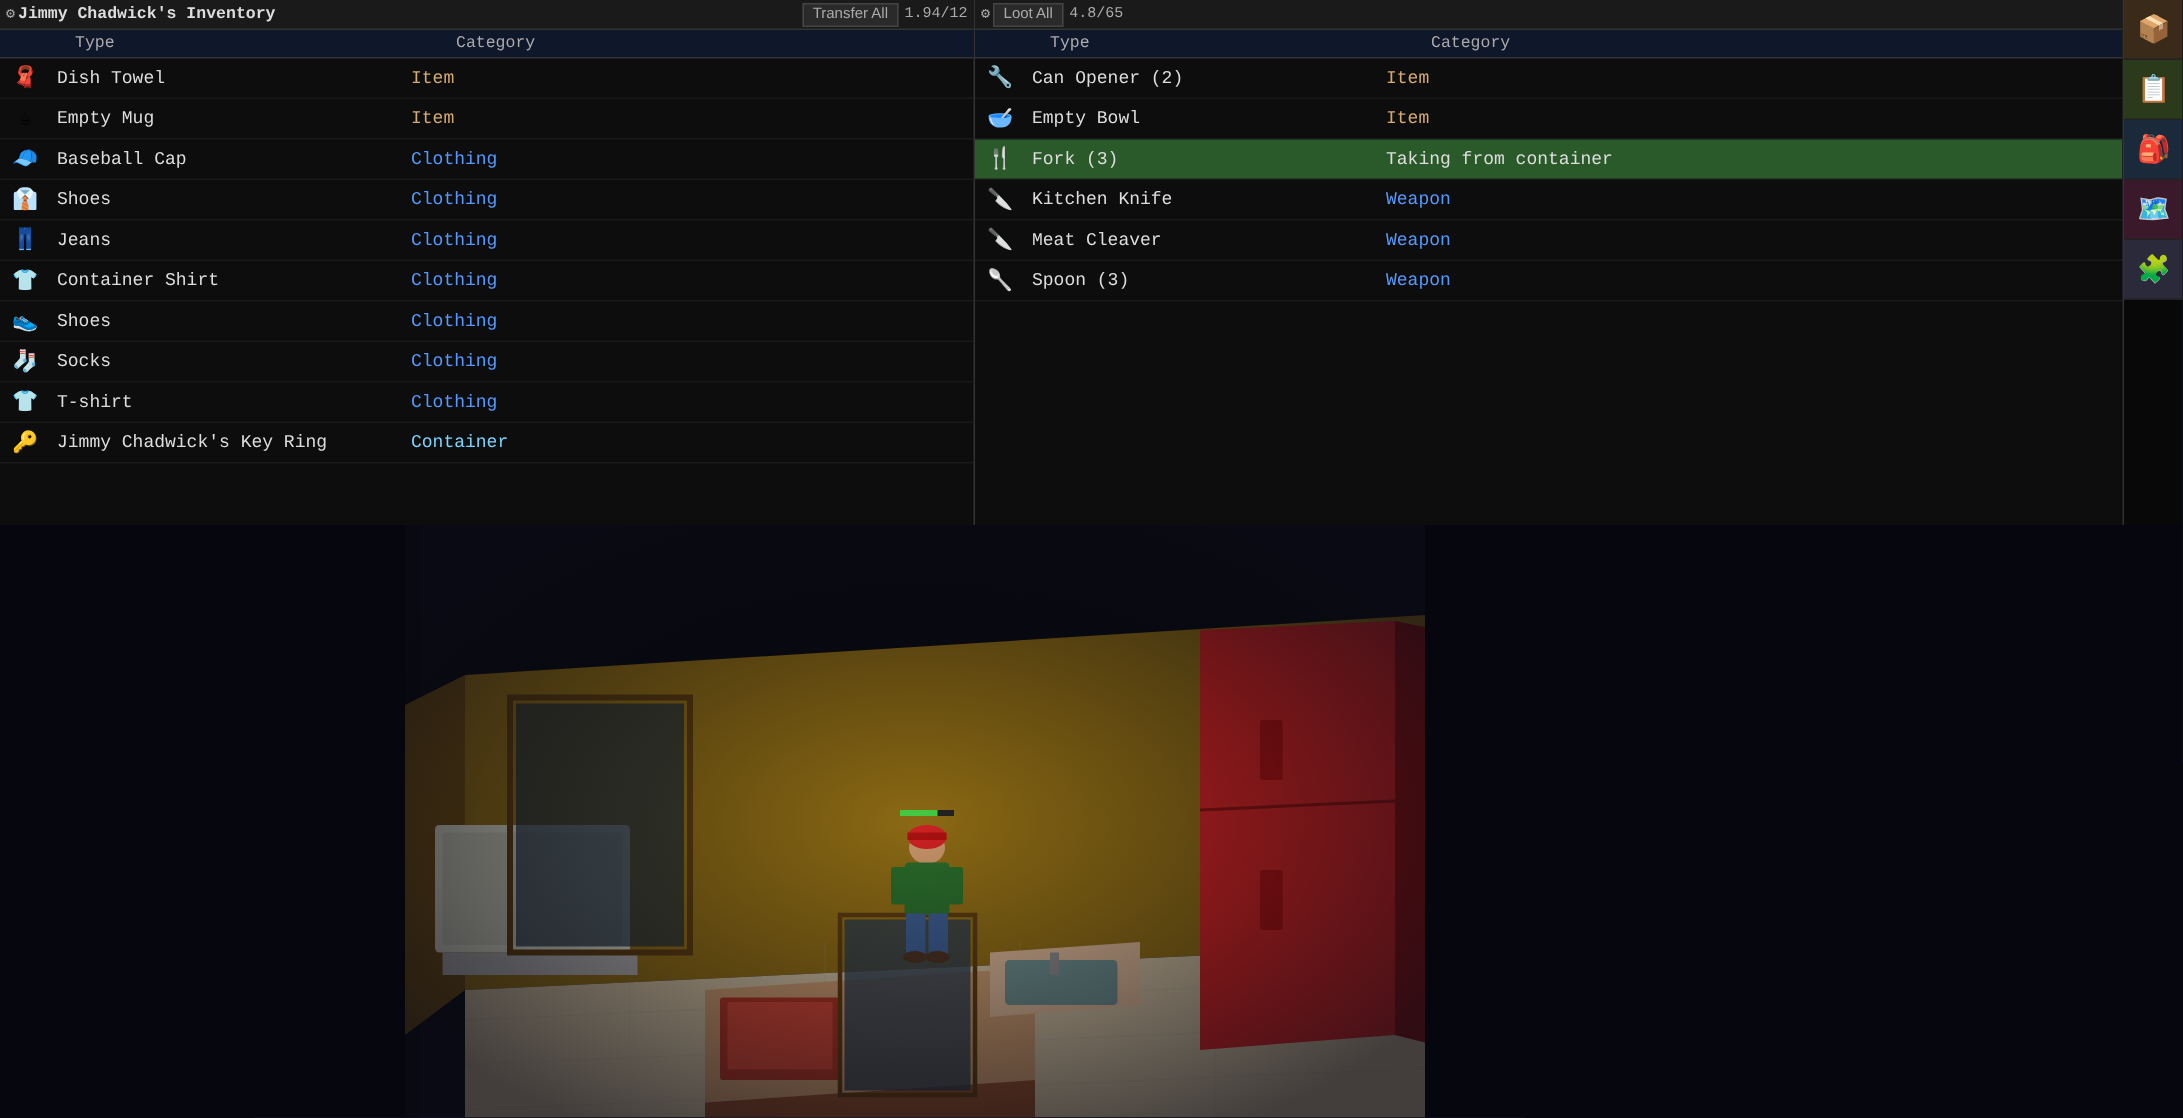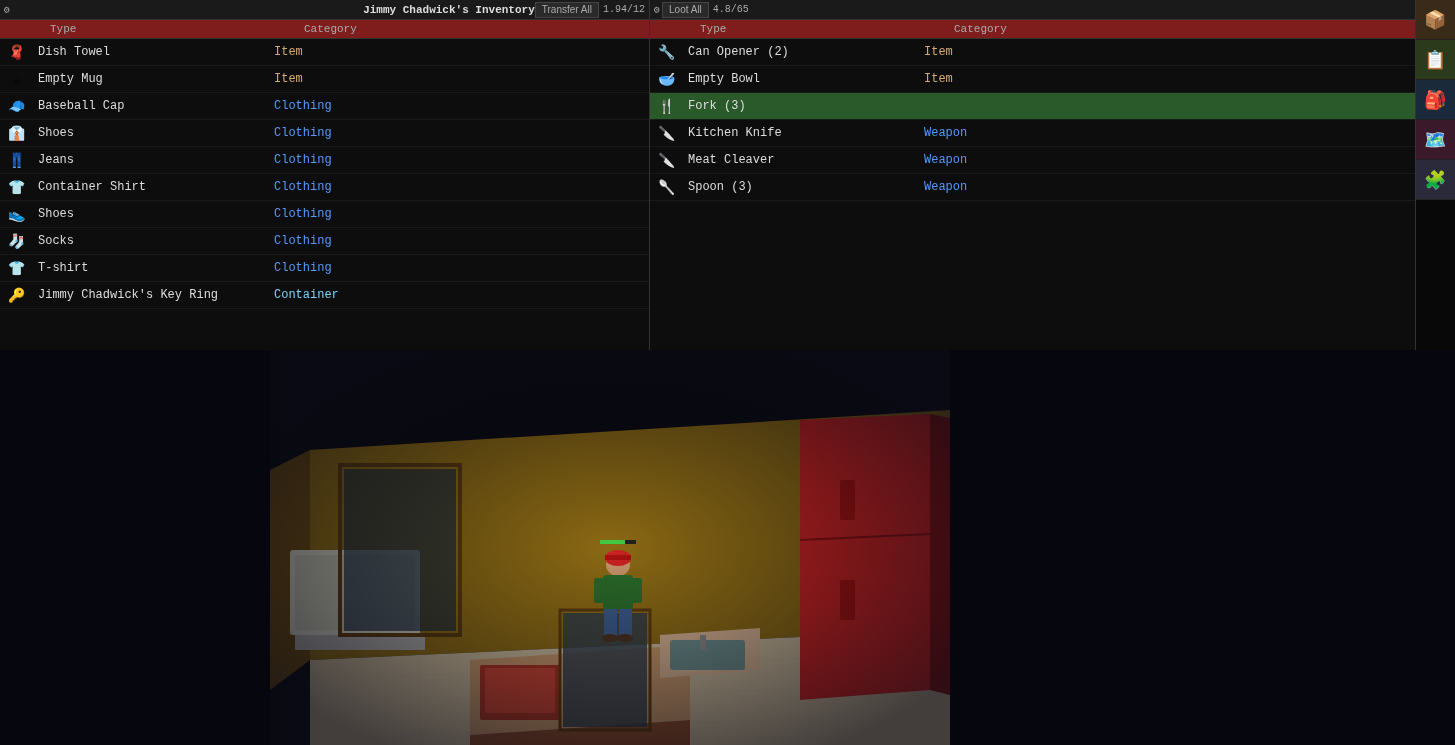--- a/index.html
+++ b/index.html
@@ -35,21 +35,21 @@
       background: #1a1a1a;
       border-bottom: 1px solid #333;
       height: 20px;
       padding: 0 4px;
       font-size: 11px;
       color: #ccc;
     }
 
     .panel-header .title {
       flex: 1;
-      text-align: right;
+      text-align: left;
       font-weight: bold;
       color: #ddd;
     }
 
     .panel-header .btn {
       background: #2a2a2a;
       color: #aaa;
       border: 1px solid #444;
       padding: 0 6px;
       font-size: 10px;
@@ -59,21 +59,21 @@
     }
 
     .panel-header .weight {
       color: #aaa;
       font-size: 10px;
       margin-left: 4px;
     }
 
     .col-headers {
       display: flex;
-      background: #7f1d1d;
+      background: #0f172a;
       border-bottom: 1px solid #333;
       padding: 2px 0;
     }
 
     .col-header {
       font-size: 11px;
       color: #aaa;
       padding: 1px 4px;
     }
 
@@ -306,20 +306,21 @@
       <div class="item-category cat-item">Item</div>
     </div>
         <div class="item-row">
       <div class="item-icon">🥣</div>
       <div class="item-name">Empty Bowl</div>
       <div class="item-category cat-item">Item</div>
     </div>
         <div class="item-row selected">
       <div class="item-icon">🍴</div>
       <div class="item-name">Fork (3)</div>
+      <div class="item-category cat-taking">Taking from container</div>
     </div>
         <div class="item-row">
       <div class="item-icon">🔪</div>
       <div class="item-name">Kitchen Knife</div>
       <div class="item-category cat-weapon">Weapon</div>
     </div>
         <div class="item-row">
       <div class="item-icon">🔪</div>
       <div class="item-name">Meat Cleaver</div>
       <div class="item-category cat-weapon">Weapon</div>

